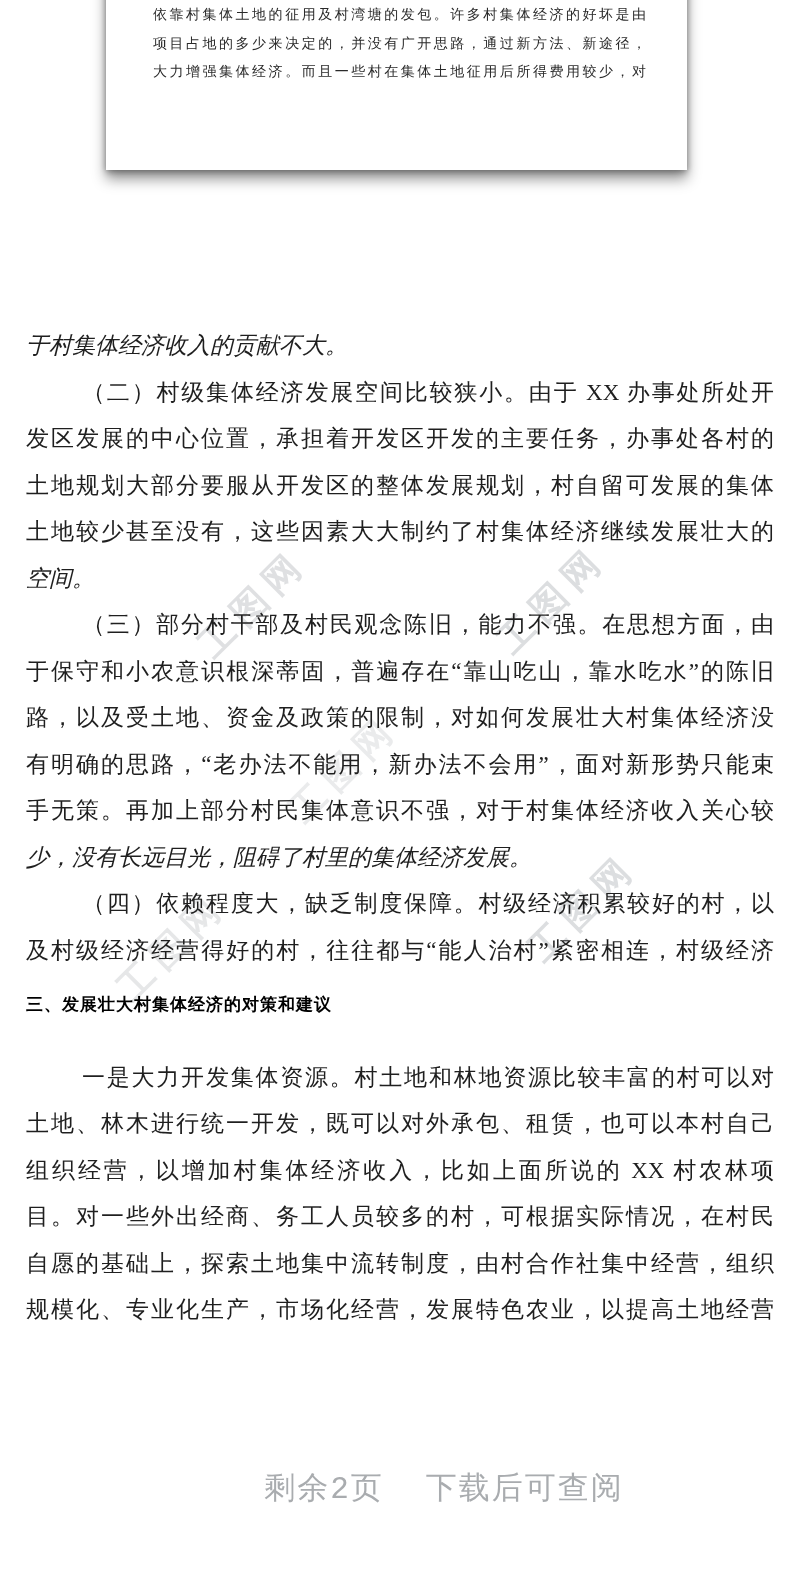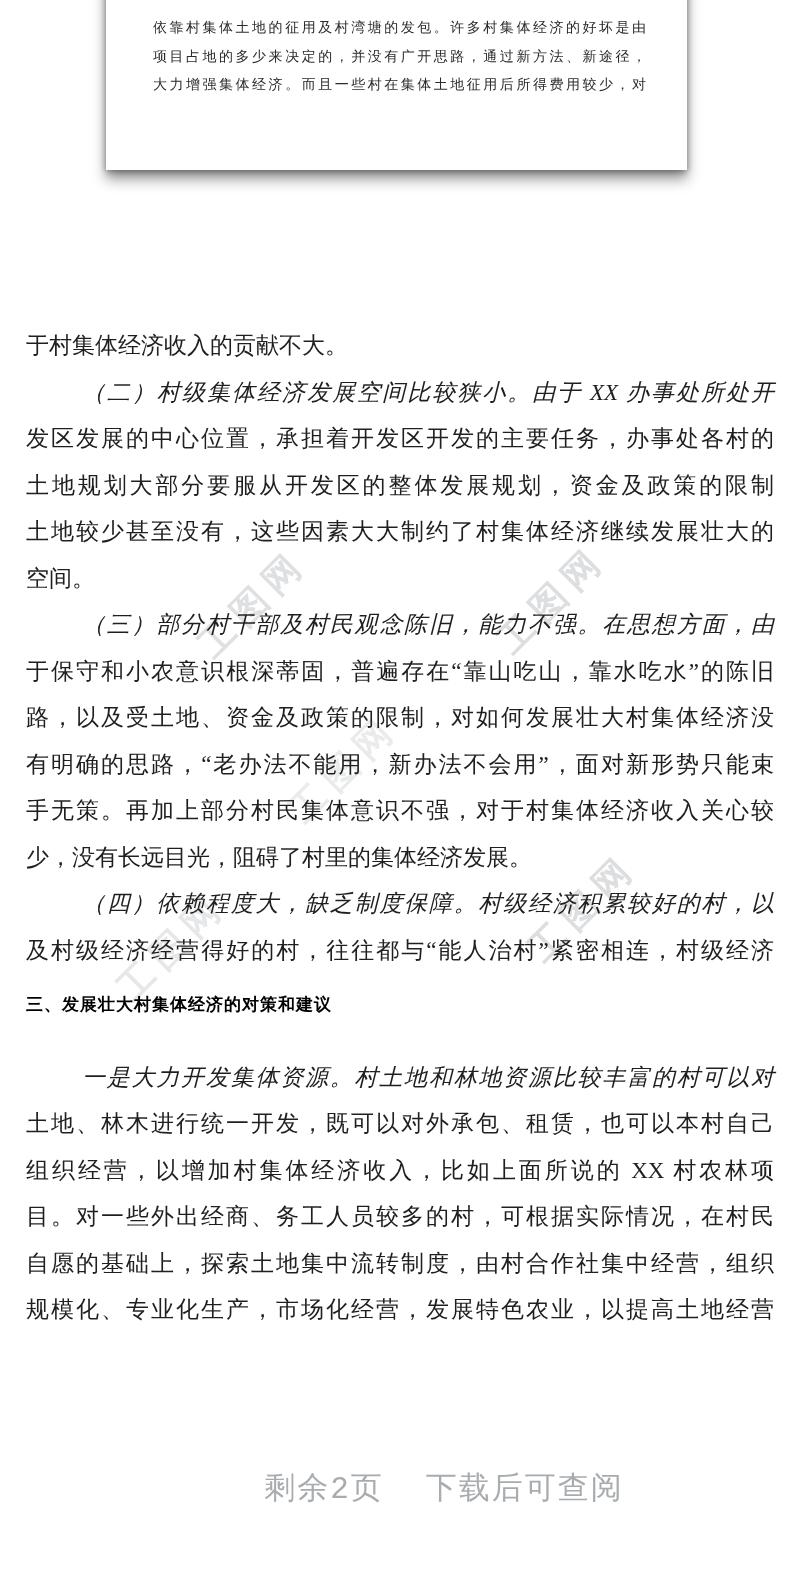--- a/index.html
+++ b/index.html
@@ -30,21 +30,21 @@
     left: 106px;
     top: -26px;
     width: 581px;
     height: 196px;
     background: #ffffff;
     box-shadow: 0 9px 13px rgba(0,0,0,0.42), 0 3px 6px rgba(0,0,0,0.20), 2px 0 5px rgba(0,0,0,0.10), -2px 0 5px rgba(0,0,0,0.10);
   }
   .card-text {
     position: absolute;
     left: 47px;
-    top: 40px;
+    top: 27px;
     width: 494px;
   }
   .card-line {
     font-size: 14px;
     line-height: 28.7px;
     letter-spacing: 1px;
     color: #2a2a2a;
     text-align: justify;
     text-align-last: justify;
     white-space: nowrap;
@@ -58,22 +58,22 @@
     width: 748px;
     font-size: 23px;
     color: #1f1f1f;
   }
   .doc .line {
     line-height: 46.5px;
     text-align: justify;
     text-align-last: justify;
     white-space: nowrap;
   }
-  .doc .line.indent { padding-left: 56px; font-style: italic; }
-  .doc .line.end { text-align-last: left; }
+  .doc .line.indent { padding-left: 56px; }
+  .doc .line.end { text-align-last: left; font-style: italic; }
   .doc .heading {
     font-family: "Liberation Sans", "DejaVu Sans", sans-serif;
     font-weight: 700;
     font-size: 17px;
     line-height: 46.5px;
     letter-spacing: 1px;
     margin: 8px 0 26px 0;
     color: #000000;
     white-space: nowrap;
   }
@@ -112,21 +112,21 @@
         <div class="card-line">依靠村集体土地的征用及村湾塘的发包。许多村集体经济的好坏是由</div>
         <div class="card-line">项目占地的多少来决定的，并没有广开思路，通过新方法、新途径，</div>
         <div class="card-line">大力增强集体经济。而且一些村在集体土地征用后所得费用较少，对</div>
       </div>
   </div>
 
   <div class="doc">
       <div class="line end">于村集体经济收入的贡献不大。</div>
       <div class="line indent">（二）村级集体经济发展空间比较狭小。由于 XX 办事处所处开</div>
       <div class="line">发区发展的中心位置，承担着开发区开发的主要任务，办事处各村的</div>
-      <div class="line">土地规划大部分要服从开发区的整体发展规划，资金及政策的限制</div>
+      <div class="line">土地规划大部分要服从开发区的整体发展规划，村自留可发展的集体</div>
       <div class="line">土地较少甚至没有，这些因素大大制约了村集体经济继续发展壮大的</div>
       <div class="line end">空间。</div>
       <div class="line indent">（三）部分村干部及村民观念陈旧，能力不强。在思想方面，由</div>
       <div class="line">于保守和小农意识根深蒂固，普遍存在“靠山吃山，靠水吃水”的陈旧</div>
       <div class="line">路，以及受土地、资金及政策的限制，对如何发展壮大村集体经济没</div>
       <div class="line">有明确的思路，“老办法不能用，新办法不会用”，面对新形势只能束</div>
       <div class="line">手无策。再加上部分村民集体意识不强，对于村集体经济收入关心较</div>
       <div class="line end">少，没有长远目光，阻碍了村里的集体经济发展。</div>
       <div class="line indent">（四）依赖程度大，缺乏制度保障。村级经济积累较好的村，以</div>
       <div class="line">及村级经济经营得好的村，往往都与“能人治村”紧密相连，村级经济</div>

